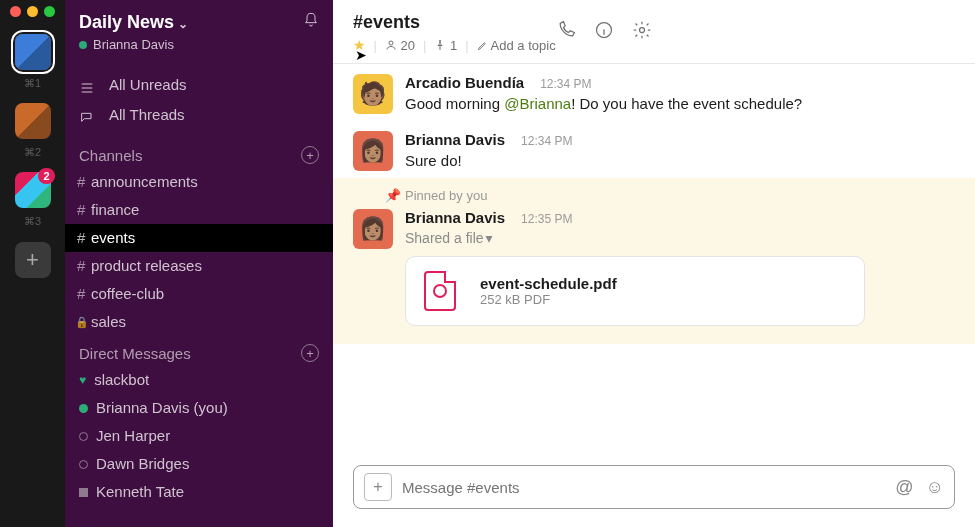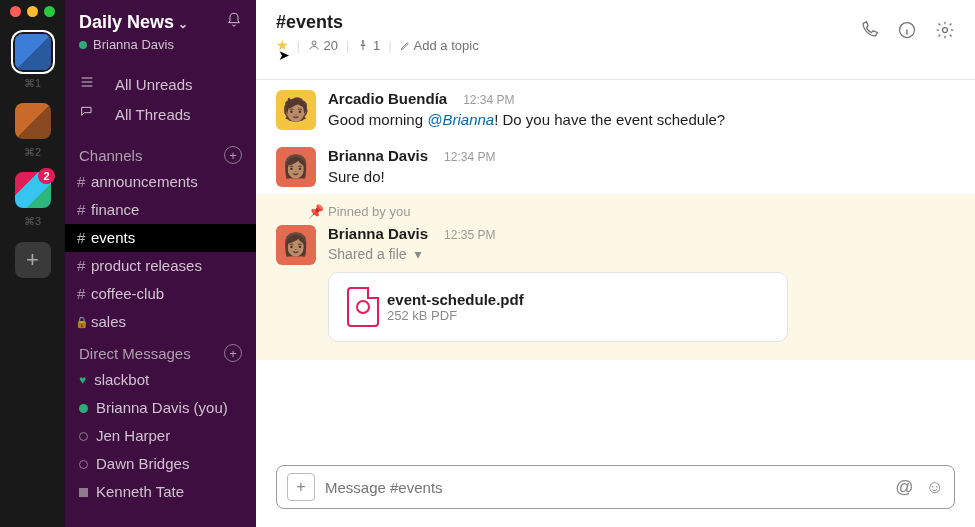--- a/index.html
+++ b/index.html
@@ -14,68 +14,68 @@
 .ws { width:36px; height:36px; border-radius:8px; margin:3px 0; position:relative; }
 .ws1 { background:linear-gradient(135deg,#3b7dd8 50%,#2a5a9e 50%); }
 .ws2 { background:linear-gradient(135deg,#c96a2b 50%,#8a4a1f 50%);}
 .ws3 { background:linear-gradient(135deg,#e01e5a 0 33%,#36c5f0 33% 66%,#2eb67d 66%);}
 .ws-add { width:36px; height:36px; border-radius:8px; background:#3a3a3a; color:#aaa; display:flex; align-items:center; justify-content:center; font-size:22px; margin-top:4px; cursor:pointer;}
 .ws-key { color:#5a5a5a; font-size:11px; margin:4px 0 10px; }
 .badge { position:absolute; top:-4px; right:-4px; background:#e01e5a; color:#fff; font-size:11px; border-radius:10px; padding:0 5px; line-height:16px; font-weight:700;}
 .ws.active { box-shadow:0 0 0 2px #191919,0 0 0 4px #fff; }
 
 
-.sidebar { width:191px; background:#3f0e40; color:#cfc3cf; display:flex; flex-direction:column; font-size:15px; overflow:hidden;}
+.sidebar { width:268px; background:#3f0e40; color:#cfc3cf; display:flex; flex-direction:column; font-size:15px; overflow:hidden;}
 .sb-head { padding:12px 14px 10px; }
 .sb-title-row { display:flex; align-items:center; justify-content:space-between; }
 .sb-title { color:#fff; font-weight:800; font-size:18px; }
 .sb-title .chev { font-size:12px; margin-left:4px; opacity:.8;}
 .bell { color:#cfc3cf; font-size:18px; }
 .sb-user { margin-top:4px; font-size:13px; display:flex; align-items:center; gap:6px; }
 .presence { width:8px; height:8px; border-radius:50%; background:#2bac76; display:inline-block;}
 .sb-sec { padding:8px 0; }
-.sb-item { display:flex; align-items:flex-start; gap:20px; padding:4px 14px; cursor:pointer; line-height:22px;}
+.sb-item { display:flex; align-items:flex-end; gap:14px; padding:4px 14px; cursor:pointer; line-height:22px;}
 .sb-heading { display:flex; align-items:center; justify-content:space-between; padding:8px 14px 4px; color:#b09fb0; font-size:15px;}
 .plus-circ { width:18px; height:18px; border:1px solid #8f7a8f; border-radius:50%; display:flex; align-items:center; justify-content:center; font-size:13px; color:#b09fb0;}
 .ch { padding:3px 14px 3px 26px; cursor:pointer; position:relative; line-height:22px;}
 .ch::before { content:"#"; position:absolute; left:12px; opacity:.7;}
 .ch.lock::before { content:"🔒"; font-size:11px; left:10px; opacity:.7;}
 .ch.active { background:#000000; color:#fff; }
 .dm { padding:3px 14px 3px 14px; display:flex; align-items:center; gap:8px; cursor:pointer; line-height:22px;}
 .dot { width:9px; height:9px; border-radius:50%; display:inline-block;}
 .dot.on { background:#2bac76;} .dot.off { border:1.5px solid #8f7a8f; background:transparent;}
 .dot.heart { width:auto; height:auto; color:#2bac76; font-size:12px;}
 .dm .sq { width:9px;height:9px; background:#8f7a8f; display:inline-block;}
 
 
 .main { flex:1; display:flex; flex-direction:column; background:#fff; }
-.chan-head { padding:12px 20px 26px; border-bottom:1px solid #e8e8e8; display:flex; justify-content:space-between; }
+.chan-head { padding:12px 20px 10px; border-bottom:1px solid #e8e8e8; display:flex; }
 .chan-left .name { font-weight:800; font-size:18px; color:#1d1c1d;}
 .chan-meta { margin-top:4px; display:flex; align-items:center; gap:8px; color:#717171; font-size:13px;}
 .chan-meta .sep { color:#ddd;}
 .chan-meta .star { color:#f2c744; font-size:14px; position:relative;}
 .cursor-arrow { position:absolute; left:2px; top:10px; font-size:14px; color:#000;}
 .chan-right { display:flex; align-items:center; gap:18px; color:#717171; font-size:18px;}
 .chan-right span{cursor:pointer;}
 
 .messages { flex:1; overflow-y:auto; }
 .msg { display:flex; gap:12px; padding:10px 20px 6px; }
 .avatar { width:40px; height:40px; border-radius:6px; flex-shrink:0; background:#eee; display:flex; align-items:center; justify-content:center; font-size:22px;}
 .av1 { background:#f5c542;} .av2{background:#e36b4f;} .av3{background:#e36b4f;}
 .msg-head { display:flex; align-items:baseline; gap:16px;}
 .msg-name { font-weight:800; color:#1d1c1d; font-size:15px;}
 .msg-time { color:#9a9a9a; font-size:12px;}
 .msg-text { color:#1d1c1d; font-size:15px; line-height:1.45; margin-top:2px;}
-.mention { color:#0369a1;font-style:italic;}
+.mention { color:#4d7c0f;}
 
 .pinned-block { background:#fdf8e5; padding:8px 20px 18px; }
 .pin-label { color:#9a9a9a; font-size:13px; display:flex; align-items:center; gap:8px; padding:2px 0 6px 52px; position:relative;}
 .pin-label .pin-ic { position:absolute; left:32px; color:#e01e5a; font-size:13px;}
-.share-label { color:#8a8a8a; font-size:14px; margin-top:4px; display:flex; align-items:center; gap:8px;}
-.file-card { margin-top:10px; border:1px solid #e3e3e3; background:#fff; border-radius:10px; padding:14px 18px; display:flex; align-items:center; gap:8px; max-width:460px;}
+.share-label { color:#8a8a8a; font-size:14px; margin-top:4px; display:flex; align-items:center; gap:2px;}
+.file-card { margin-top:10px; border:1px solid #e3e3e3; background:#fff; border-radius:10px; padding:14px 18px; display:flex; align-items:center; gap:24px; max-width:460px;}
 .file-ic { width:32px; height:40px; border:2px solid #e01e5a; border-radius:4px; position:relative;}
 .file-ic::before{content:""; position:absolute; right:-2px; top:-2px; width:10px; height:10px; background:#fff; border-left:2px solid #e01e5a; border-bottom:2px solid #e01e5a;}
 .file-ic::after{content:""; position:absolute; left:50%; top:50%; width:10px; height:10px; border:2px solid #e01e5a; border-radius:50%; transform:translate(-50%,-50%);}
 .file-name { font-weight:600; color:#1d1c1d; font-size:15px;}
 .file-meta { color:#8a8a8a; font-size:13px;}
 
 .composer-wrap { padding:0 20px 18px;}
 .composer { border:1.5px solid #9a9a9a; border-radius:8px; display:flex; align-items:center; padding:0 10px; height:44px;}
 .comp-plus { width:28px; height:28px; border:1px solid #bbb; border-radius:4px; display:flex; align-items:center; justify-content:center; color:#888; margin-right:10px; cursor:pointer;}
 .composer input { flex:1; border:none; outline:none; font-size:15px; color:#555;}

